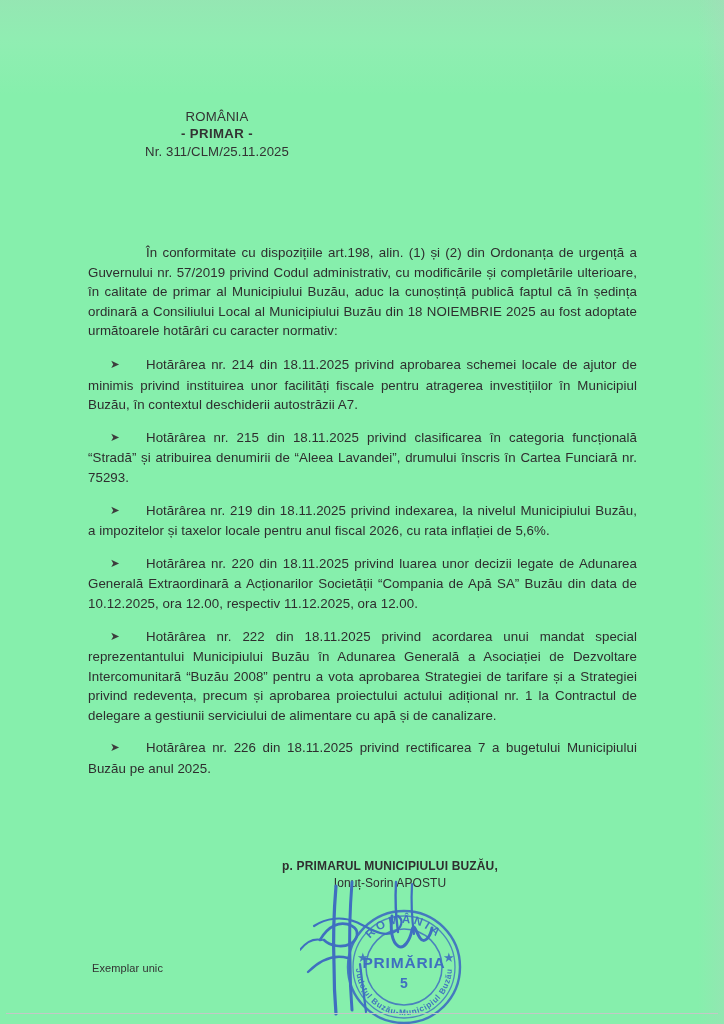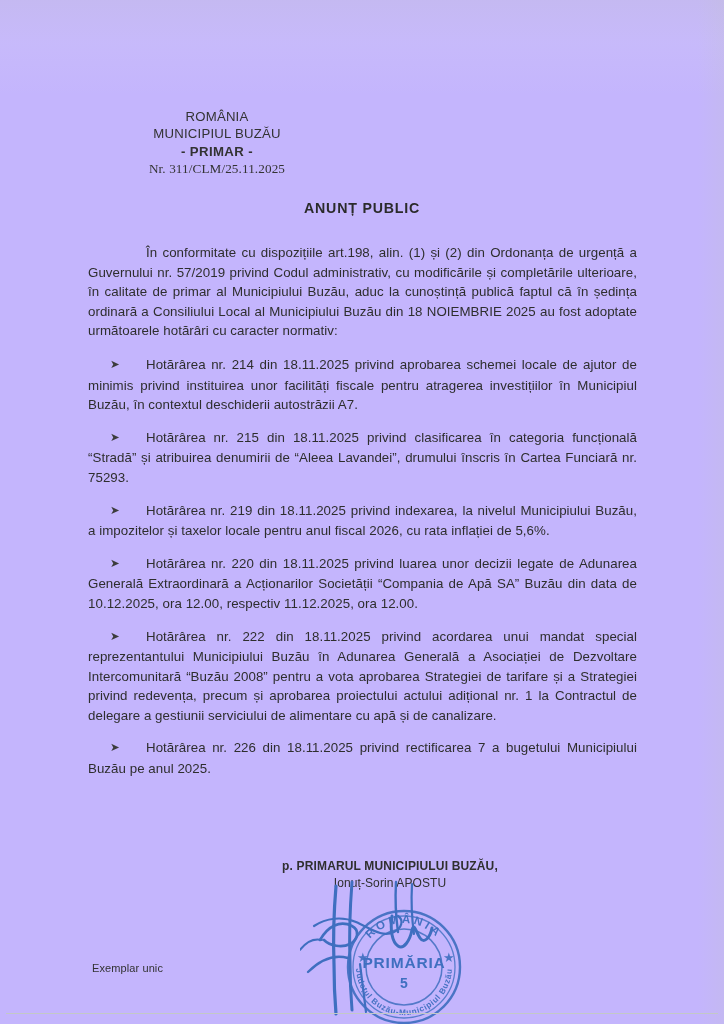--- a/index.html
+++ b/index.html
@@ -5,21 +5,21 @@
 <style>
   html, body {
     margin: 0;
     padding: 0;
     background: #ffffff;
   }
   .page {
     position: relative;
     width: 724px;
     height: 1024px;
-    background: #c4b5fd;
+    background: #86efac;
     overflow: hidden;
     font-family: "Liberation Sans", sans-serif;
     color: #2c2c2c;
     -webkit-font-smoothing: antialiased;
   }
   
   .scan-top-haze {
     position: absolute;
     left: 0; top: 0;
     width: 724px; height: 96px;
@@ -49,21 +49,21 @@
     top: 108px;
     width: 250px;
     text-align: center;
     font-size: 13.2px;
     line-height: 17.4px;
     letter-spacing: 0.2px;
     color: #333333;
   }
   .letterhead .lh-line { white-space: nowrap; }
   .letterhead .lh-primar { font-weight: bold; letter-spacing: 0.4px; }
-  .letterhead .lh-nr { letter-spacing: 0.1px; font-family: Liberation Serif, serif; }
+  .letterhead .lh-nr { letter-spacing: 0.1px; }
 
   
   .doc-title {
     position: absolute;
     left: 0;
     top: 200px;
     width: 724px;
     text-align: center;
     font-size: 14.2px;
     font-weight: bold;
@@ -149,26 +149,24 @@
 </head>
 <body>
 
 <div class="page">
 
   <div class="scan-top-haze"></div>
   <div class="scan-right-haze"></div>
 
   <div class="letterhead">
     <div class="lh-line">ROMÂNIA</div>
-    <div class="lh-line">MUNICIPIUL BUZĂU</div>
     <div class="lh-line lh-primar">- PRIMAR -</div>
     <div class="lh-line lh-nr">Nr. 311/CLM/25.11.2025</div>
   </div>
 
-  <div class="doc-title">ANUNȚ PUBLIC</div>
 
   <div class="body-block">
 
     <p class="para intro">În conformitate cu dispozițiile art.198, alin. (1) și (2) din Ordonanța de urgență a Guvernului nr. 57/2019 privind Codul administrativ, cu modificările și completările ulterioare, în calitate de primar al Municipiului Buzău, aduc la cunoștință publică faptul că în ședința ordinară a Consiliului Local al Municipiului Buzău din 18 NOIEMBRIE 2025 au fost adoptate următoarele hotărâri cu caracter normativ:</p>
 
     <p class="para bullet"><span class="bullet-mark"><span class="glyph">➤</span></span><span>Hotărârea nr. 214 din 18.11.2025 privind aprobarea schemei locale de ajutor de minimis privind instituirea unor facilități fiscale pentru atragerea investițiilor în Municipiul Buzău, în contextul deschiderii autostrăzii A7.</span></p>
 
     <p class="para bullet"><span class="bullet-mark"><span class="glyph">➤</span></span><span>Hotărârea nr. 215 din 18.11.2025 privind clasificarea în categoria funcțională “Stradă” și atribuirea denumirii de “Aleea Lavandei”, drumului înscris în Cartea Funciară nr. 75293.</span></p>
 
 

